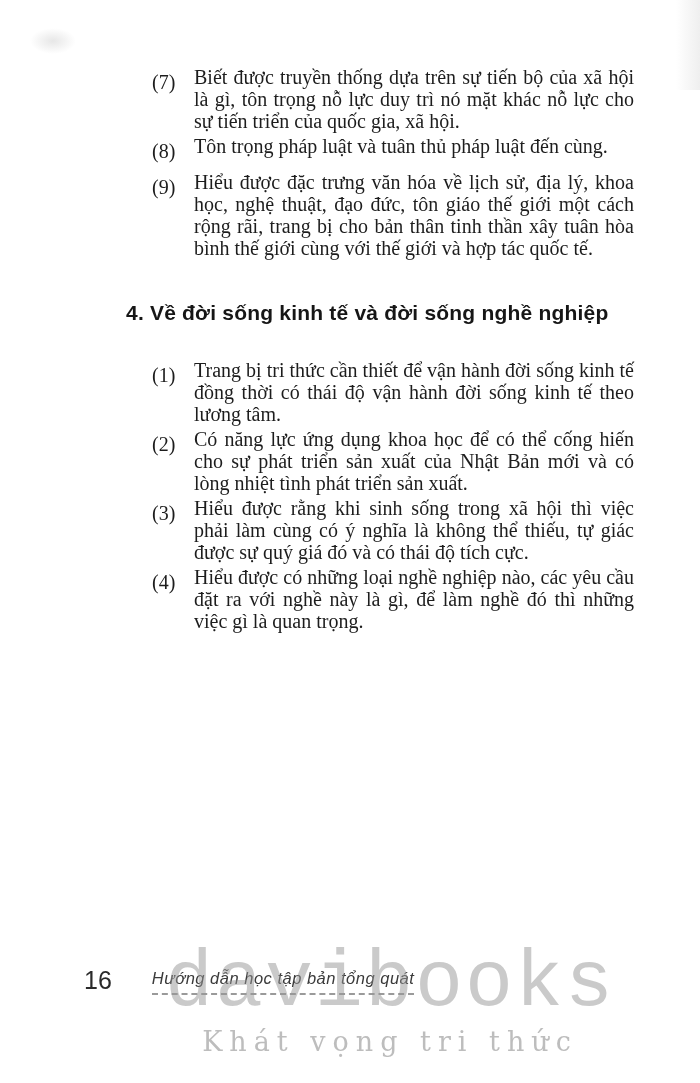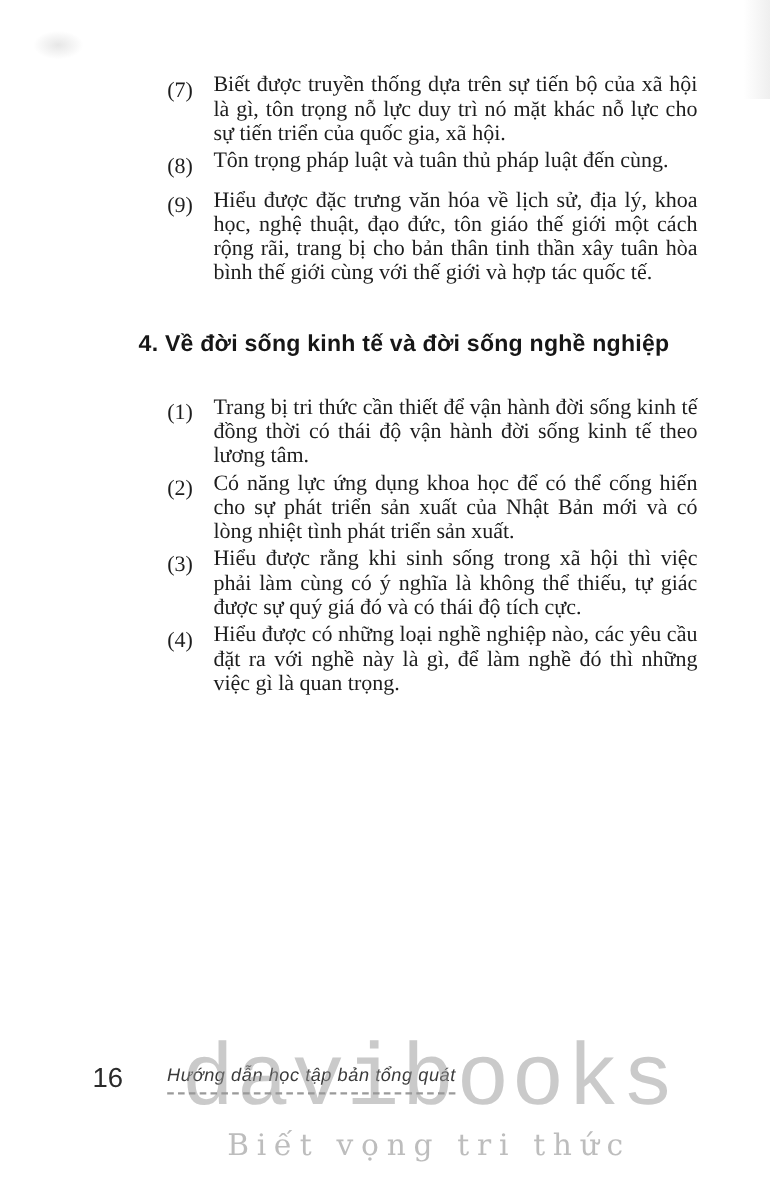--- a/index.html
+++ b/index.html
@@ -156,16 +156,16 @@
 
   </div>
 
   <div class="footer">
     <span class="pagenum">16</span>
     <span class="footer-title">Hướng dẫn học tập bản tổng quát</span>
   </div>
 
   <div class="watermark">
     <div class="wm-brand">davibooks</div>
-    <div class="wm-slogan">Biết vọng tri thức</div>
+    <div class="wm-slogan">Khát vọng tri thức</div>
   </div>
 
 </div>
 
 </body></html>

